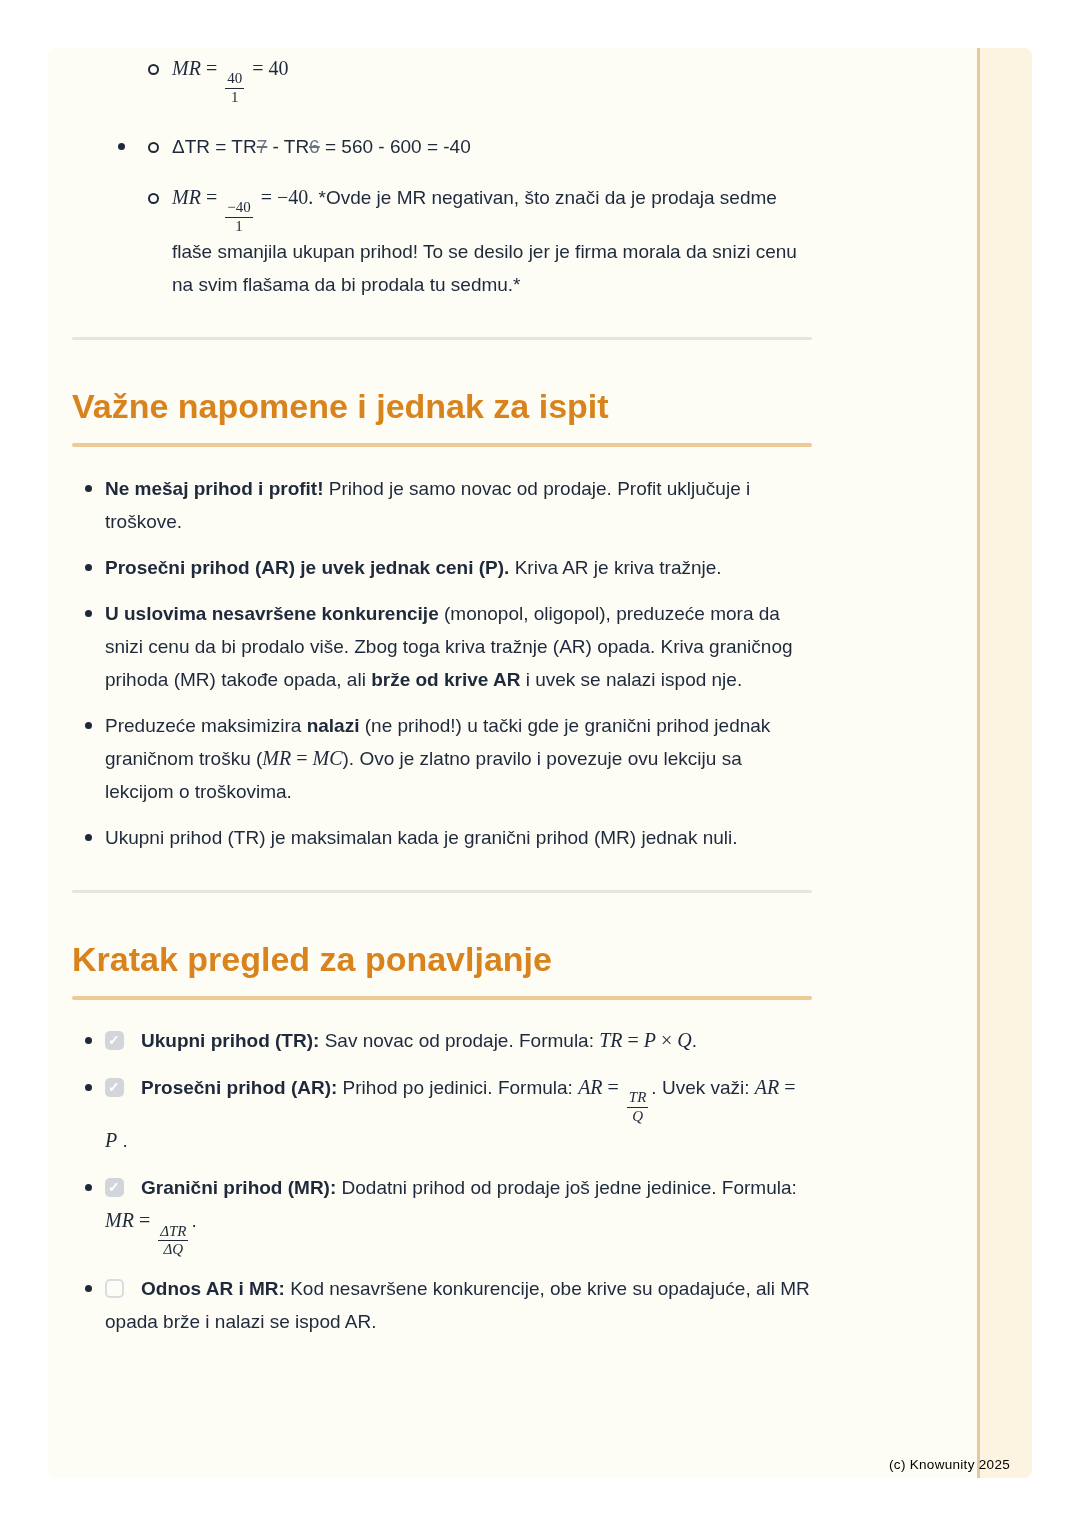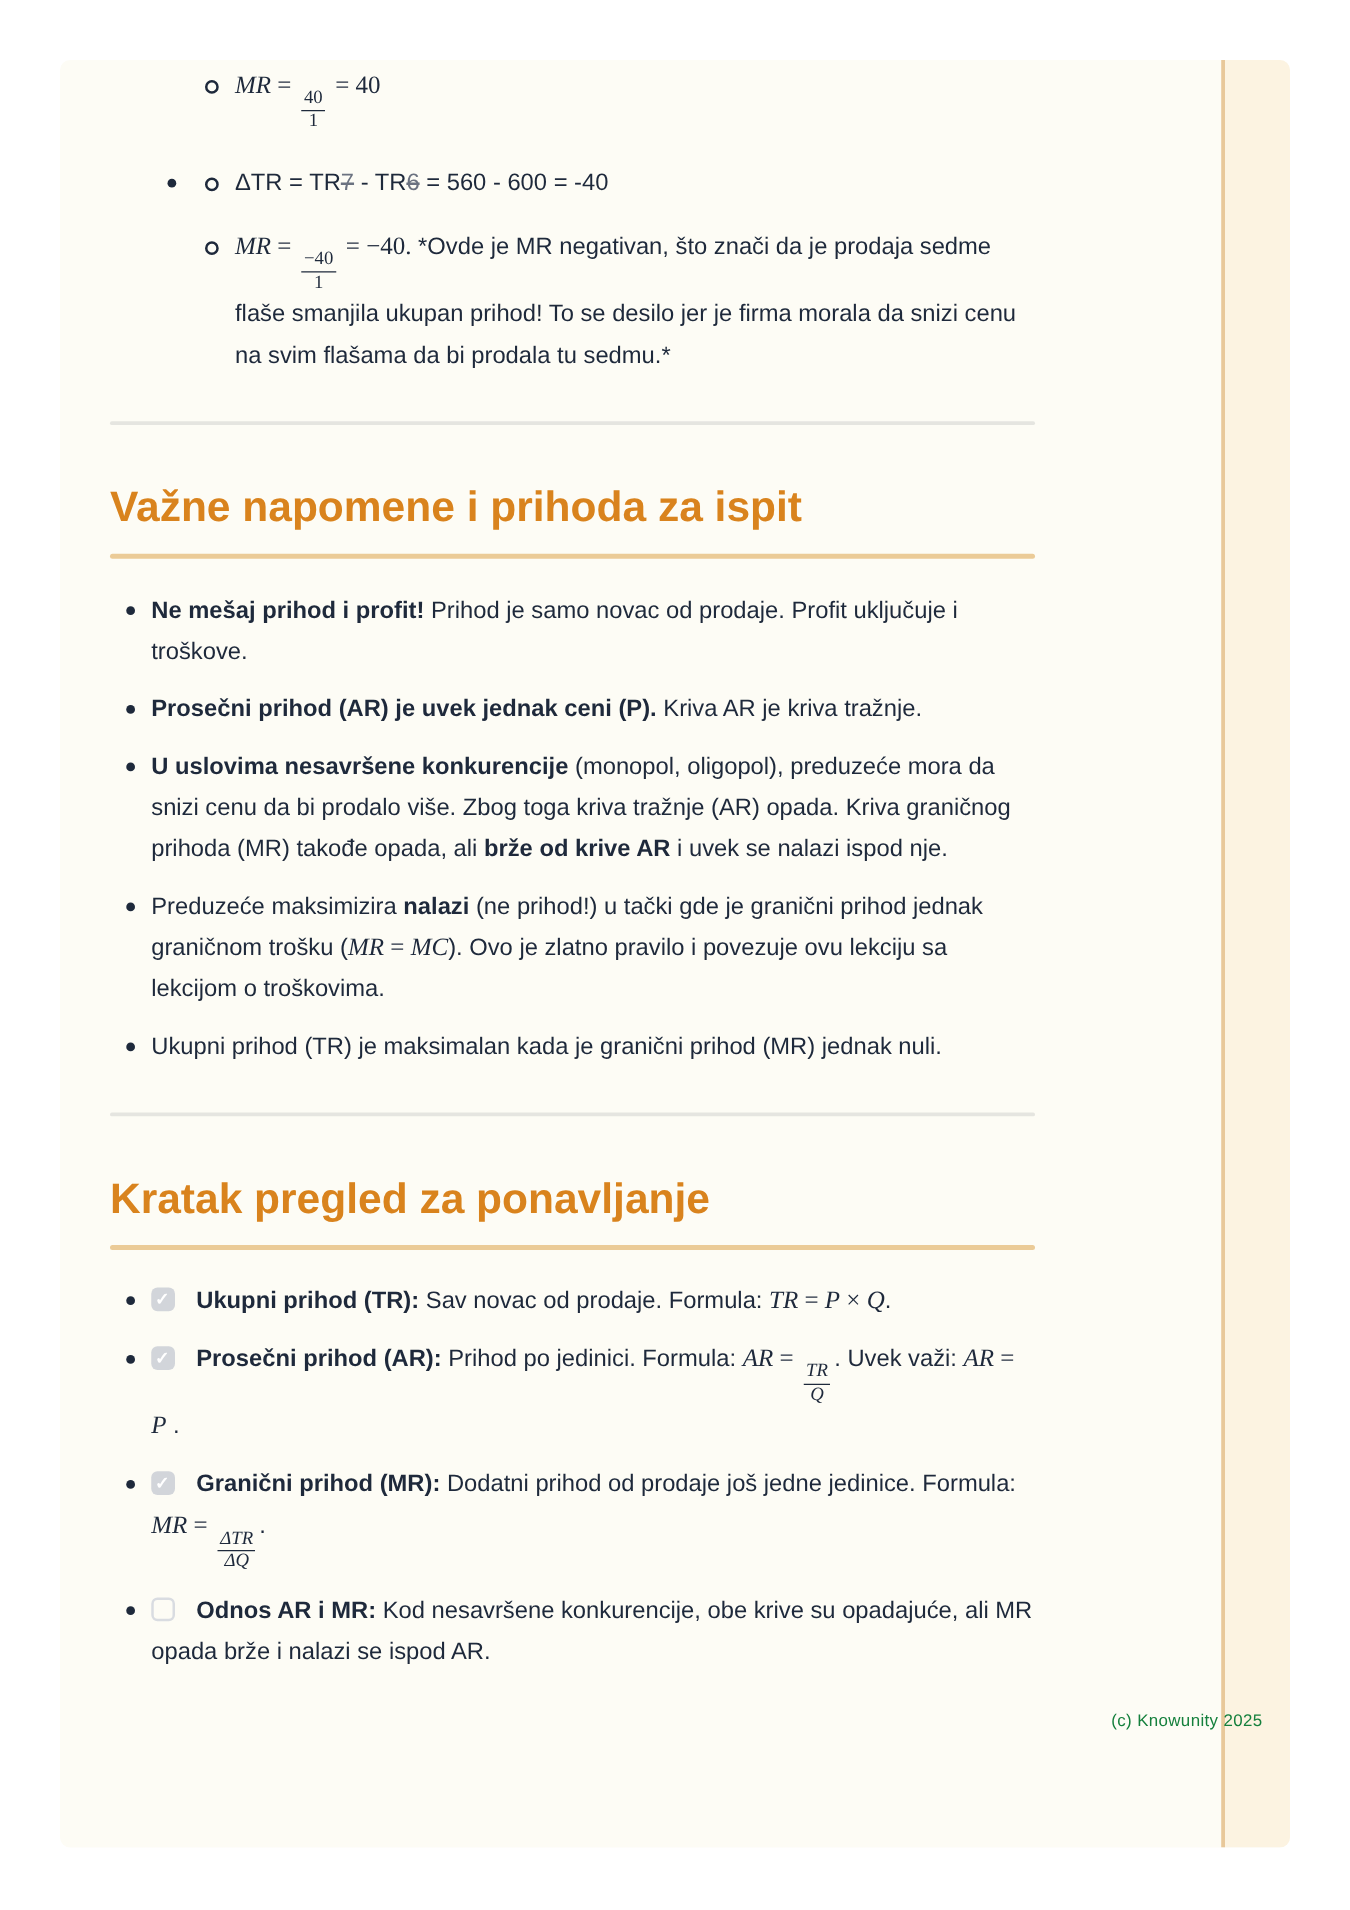--- a/index.html
+++ b/index.html
@@ -21,21 +21,21 @@
   .stripe {
     position: absolute;
     right: 0; top: 0; bottom: 0;
     width: 55px;
     background: #FCF3E1;
     border-left: 3px solid #E8C89A;
     box-sizing: border-box;
   }
   .content {
     position: absolute;
-    left: 40px; top: 0;
+    left: 24px; top: 0;
     width: 740px;
     padding-top: 4px;
     font-size: 19px;
     line-height: 33px;
   }
   ul { list-style: none; margin: 0; padding: 0; }
   .l1 { padding-left: 33px; }
   .l1 > li { position: relative; }
   .l1 > li::before {
     content: "";
@@ -123,23 +123,23 @@
     font-size: 14px;
     font-weight: 700;
     line-height: 33px;
   }
   .checkbox.unchecked {
     background: transparent;
     border: 2px solid #D9DCE1;
   }
   .watermark {
     position: absolute;
-    right: 22px; top: 1321px;
+    right: 22px; top: 1409px;
     font-size: 13.5px;
-    color: #15803d;
+    color: #000000;
     letter-spacing: 0.3px;
   }
 </style>
 </head>
 <body>
 
 <div class="card">
   <div class="stripe"></div>
 
   <div class="content">
@@ -160,21 +160,21 @@
                   <span class="den">1</span>
                 </span><span class="mn"> = −40.</span><span> *Ovde je MR negativan, što znači da je prodaja sedme flaše smanjila ukupan prihod! To se desilo jer je firma morala da snizi cenu na svim flašama da bi prodala tu sedmu.*</span></li>
           </ul>
         </li>
       </ul>
     </div>
 
     <div class="divider"></div>
 
     <section>
-      <h2 class="section-title">Važne napomene i prihoda za ispit</h2>
+      <h2 class="section-title">Važne napomene i jednak za ispit</h2>
       <div class="title-underline"></div>
       <ul class="l1 notes">
         <li><span class="b">Ne mešaj prihod i profit!</span><span> Prihod je samo novac od prodaje. Profit uključuje i troškove.</span></li>
         <li><span class="b">Prosečni prihod (AR) je uvek jednak ceni (P).</span><span> Kriva AR je kriva tražnje.</span></li>
         <li><span class="b">U uslovima nesavršene konkurencije</span><span> (monopol, oligopol), preduzeće mora da snizi cenu da bi prodalo više. Zbog toga kriva tražnje (AR) opada. Kriva graničnog prihoda (MR) takođe opada, ali </span><span class="b">brže od krive AR</span><span> i uvek se nalazi ispod nje.</span></li>
         <li><span>Preduzeće maksimizira </span><span class="b">nalazi</span><span> (ne prihod!) u tački gde je granični prihod jednak graničnom trošku (</span><span class="mi">MR</span><span class="mn"> = </span><span class="mi">MC</span><span>). Ovo je zlatno pravilo i povezuje ovu lekciju sa lekcijom o troškovima.</span></li>
         <li><span>Ukupni prihod (TR) je maksimalan kada je granični prihod (MR) jednak nuli.</span></li>
       </ul>
     </section>
 

